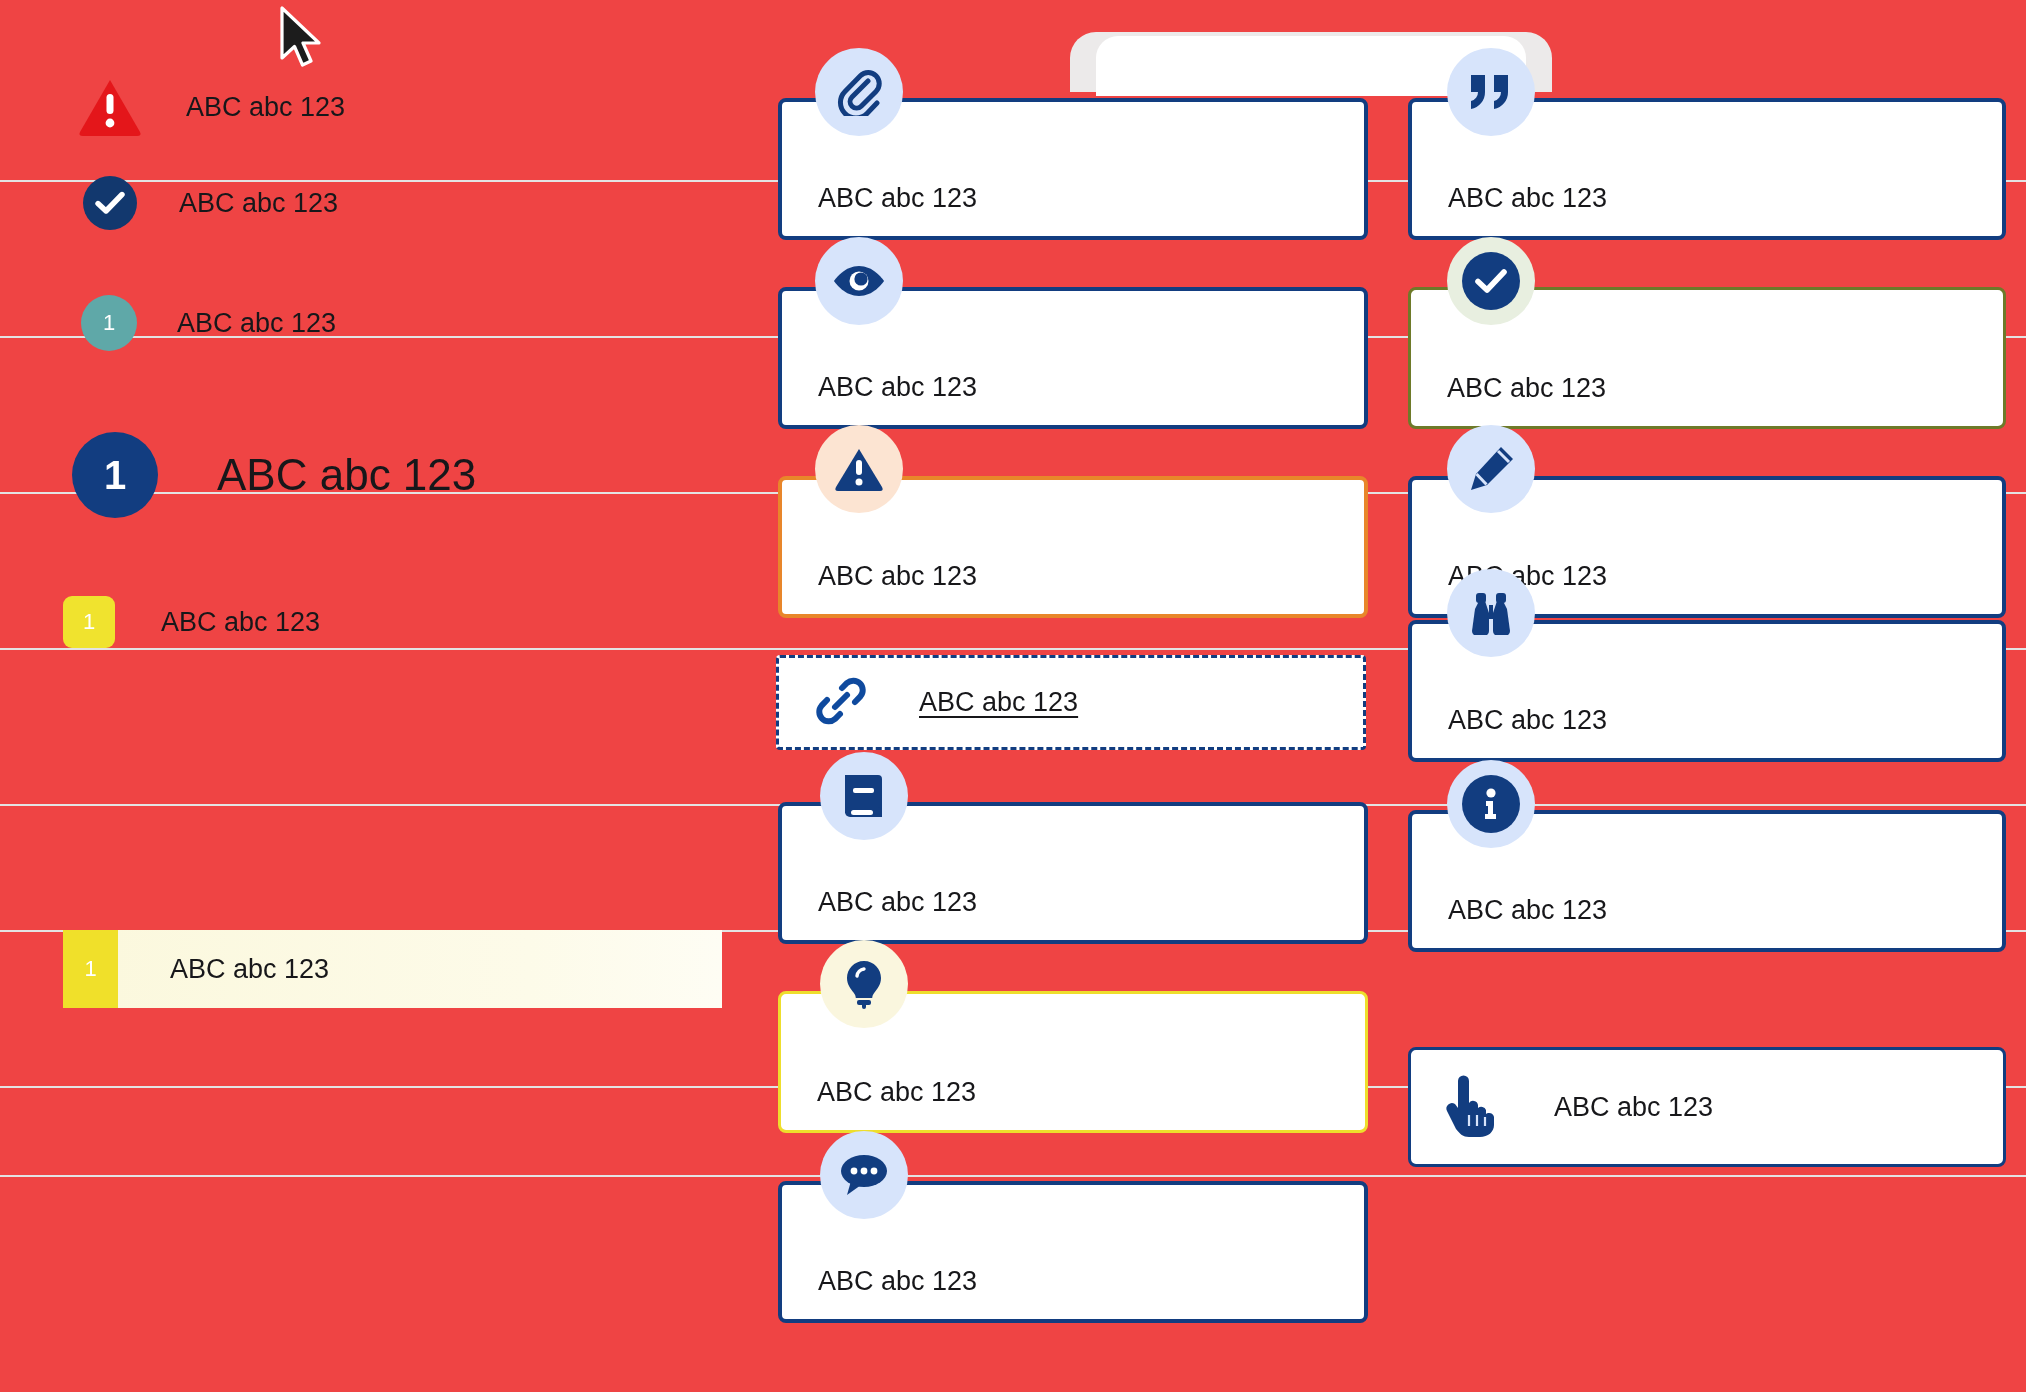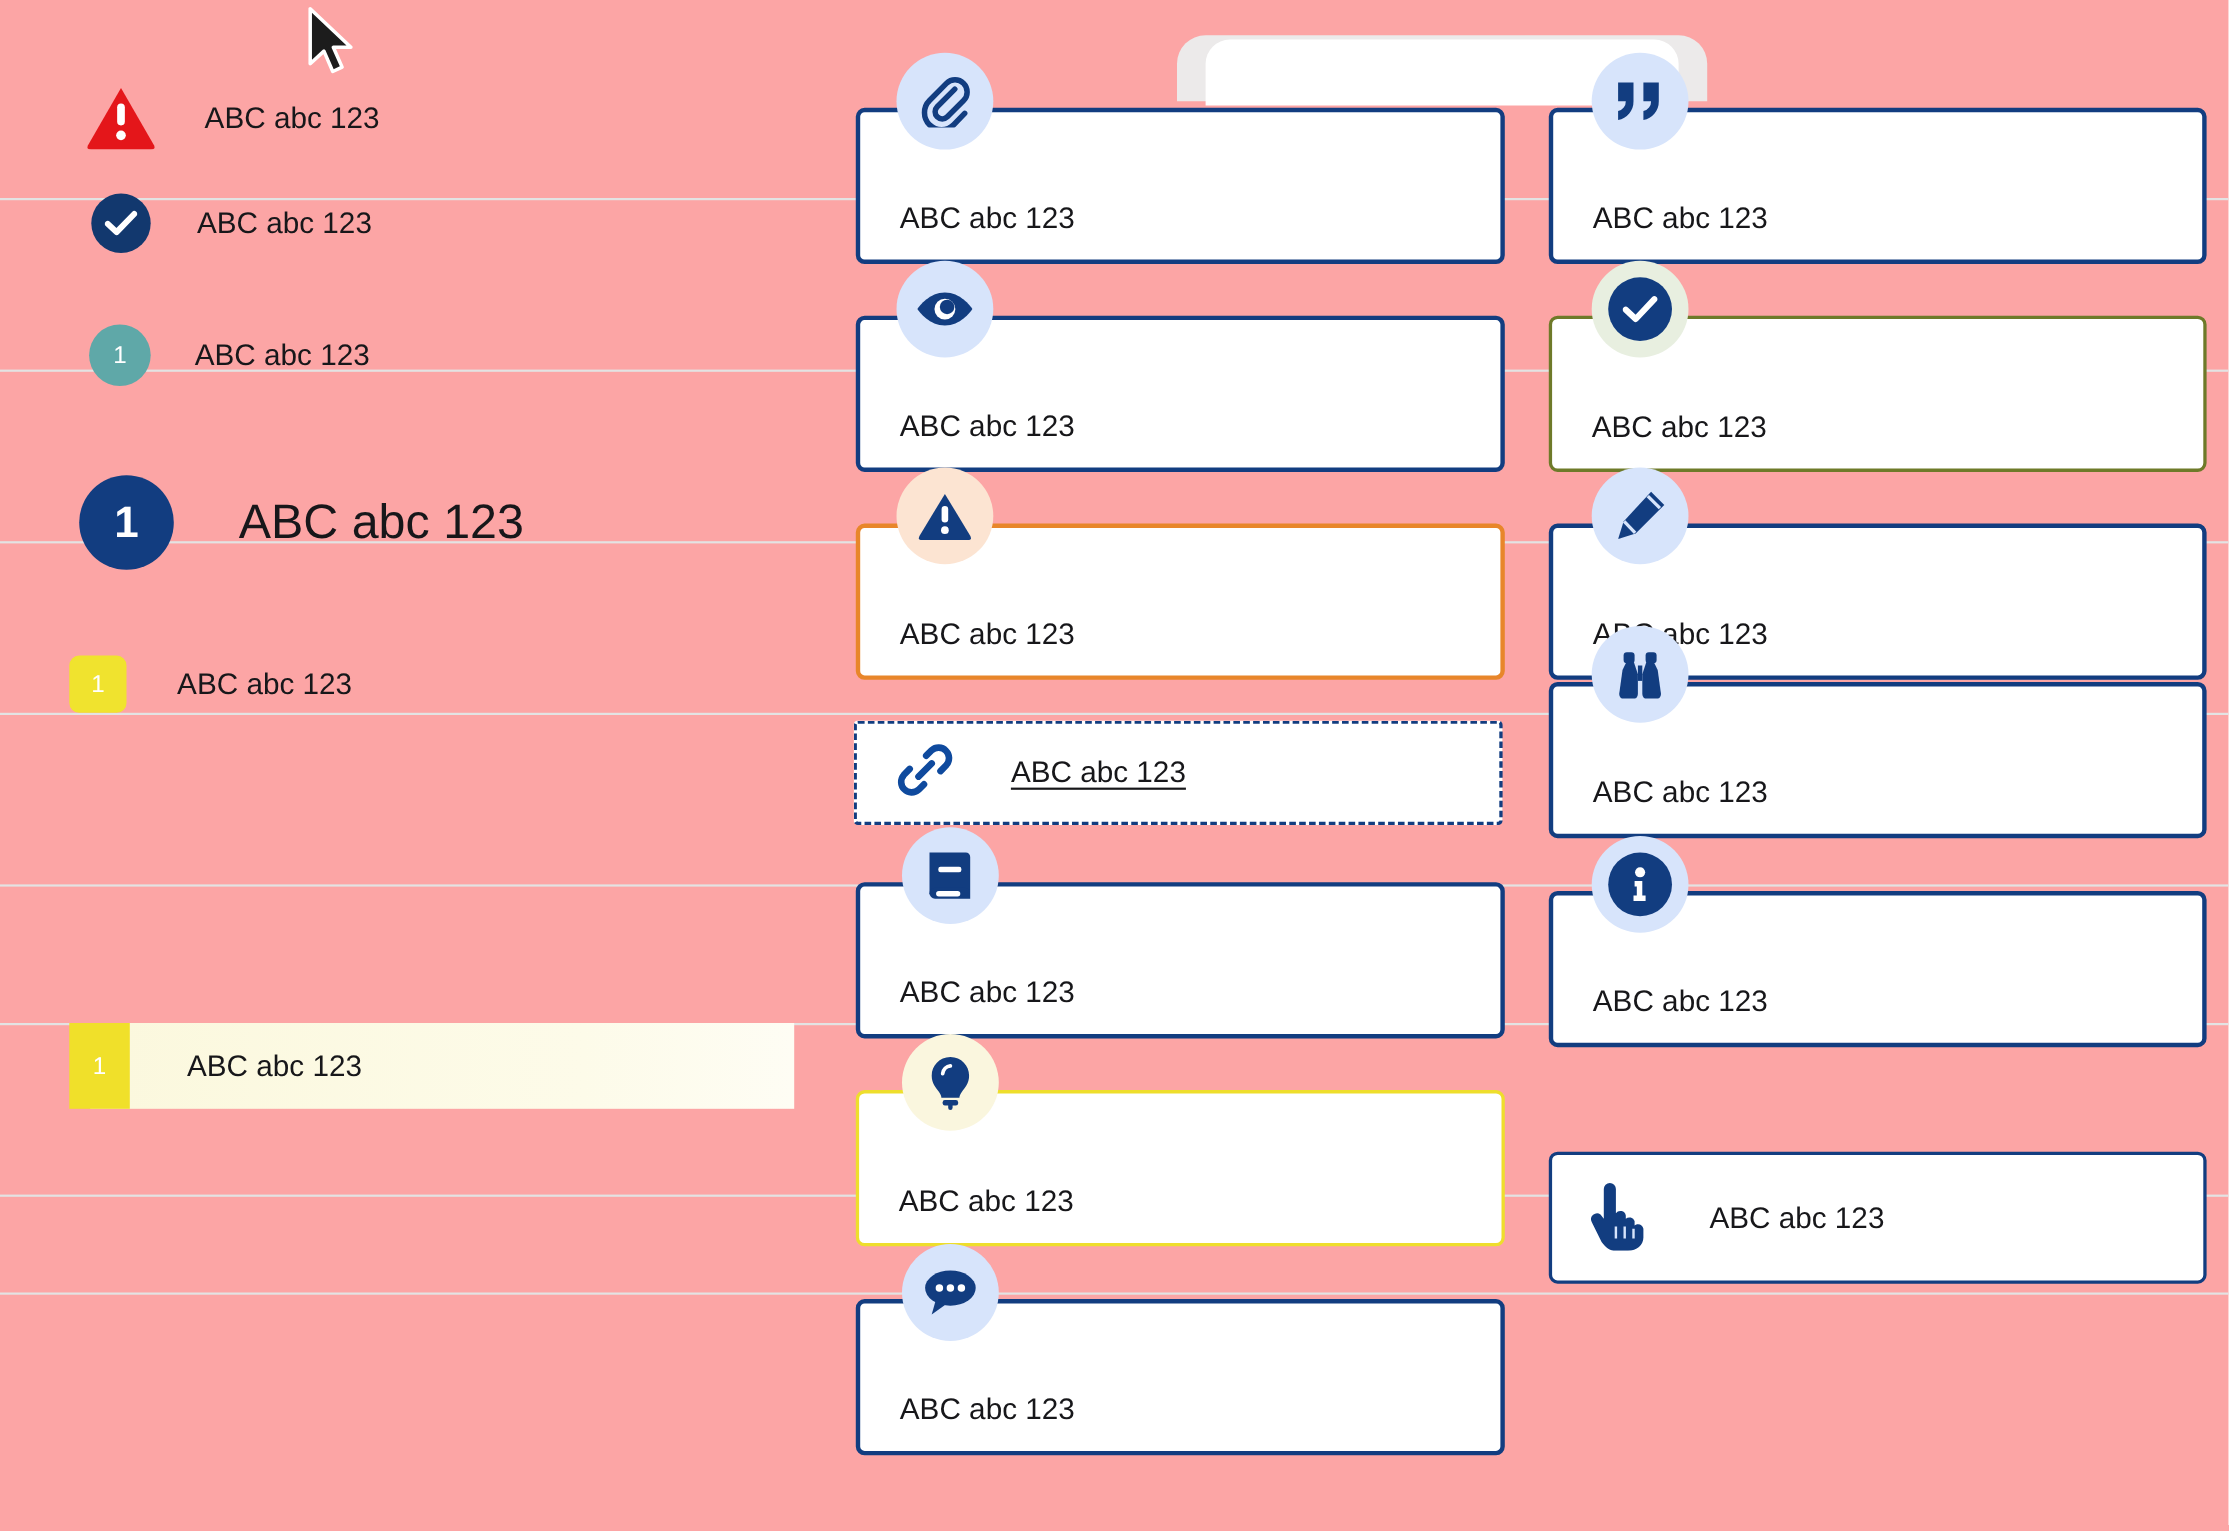--- a/index.html
+++ b/index.html
@@ -3,21 +3,21 @@
 <meta charset="utf-8">
 <style>
   * { box-sizing: border-box; }
   html, body {
     margin: 0; padding: 0;
     width: 2026px; height: 1392px;
     background: #ffffff;
     font-family: "Liberation Sans", "DejaVu Sans", sans-serif;
     overflow: hidden;
   }
-  #stage { position: relative; width: 2026px; height: 1392px; background: #fca5a5; }
+  #stage { position: relative; width: 2026px; height: 1392px; background: #ef4444; }
 
   
   .divider { position: absolute; left: 0; width: 2026px; height: 2px; background: #e3e3e3; }
 
   
   .left-col { position: absolute; left: 0; top: 0; width: 760px; height: 1392px; }
   .lrow { position: absolute; display: flex; align-items: center; }
   .lrow .ltext { font-size: 27px; color: #17171a; white-space: nowrap; }
 
   .tri-warn {

